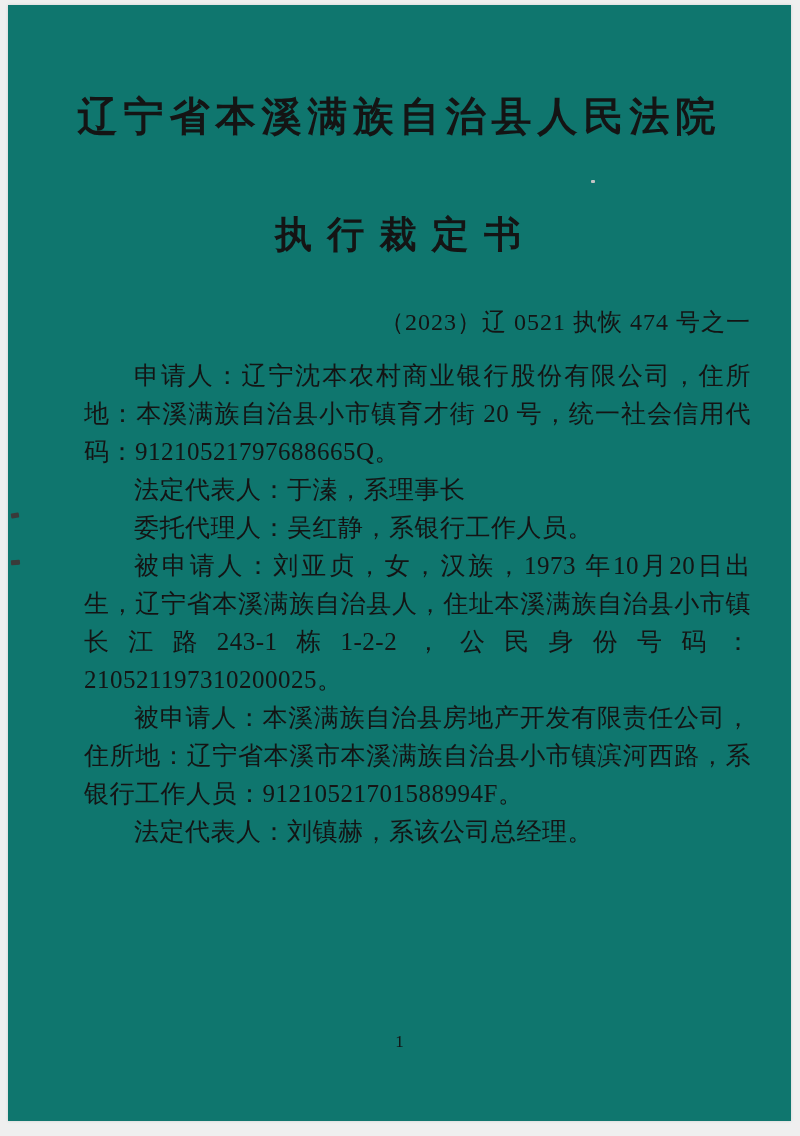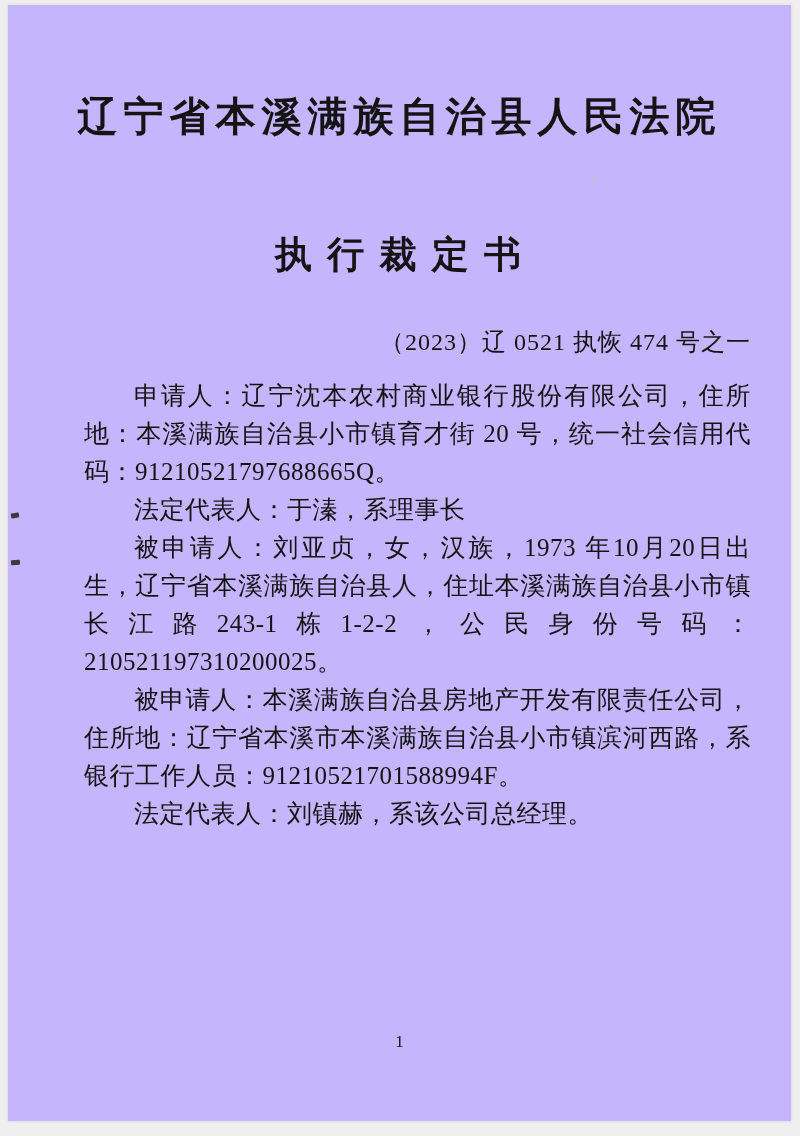--- a/index.html
+++ b/index.html
@@ -13,36 +13,36 @@
     position: relative;
     font-family: "Liberation Serif", "DejaVu Serif", serif;
     color: #141414;
   }
   .page {
     position: absolute;
     left: 8px;
     top: 5px;
     width: 783px;
     height: 1116px;
-    background: #c4b5fd;
+    background: #0f766e;
     box-shadow: 0 0 3px rgba(0,0,0,0.12);
   }
   .header-block {
     padding-top: 84px;
     text-align: center;
   }
   .court-title {
     font-size: 40px;
     font-weight: bold;
     letter-spacing: 6px;
     line-height: 56px;
     white-space: nowrap;
   }
   .doc-title {
-    margin-top: 84px;
+    margin-top: 64px;
     font-size: 37px;
     font-weight: bold;
     letter-spacing: 3px;
     line-height: 52px;
     white-space: nowrap;
   }
   .content {
     padding: 0 40px 0 76px;
   }
   .case-number {
@@ -90,20 +90,21 @@
     <div class="court-title">辽宁省本溪满族自治县人民法院</div>
     <div class="doc-title">执 行 裁 定 书</div>
   </div>
 
   <div class="content">
     <div class="case-number">（2023）辽 0521 执恢 474 号之一</div>
 
     <div class="body-text">
       <p>申请人：辽宁沈本农村商业银行股份有限公司，住所地：本溪满族自治县小市镇育才街 20 号，统一社会信用代码：91210521797688665Q。</p>
       <p>法定代表人：于溱，系理事长</p>
+      <p>委托代理人：吴红静，系银行工作人员。</p>
       <p>被申请人：刘亚贞，女，汉族，1973 年10月20日出生，辽宁省本溪满族自治县人，住址本溪满族自治县小市镇长江路243-1栋1-2-2，公民身份号码：210521197310200025。</p>
       <p>被申请人：本溪满族自治县房地产开发有限责任公司，住所地：辽宁省本溪市本溪满族自治县小市镇滨河西路，系银行工作人员：91210521701588994F。</p>
       <p>法定代表人：刘镇赫，系该公司总经理。</p>
     </div>
   </div>
 
   <div class="page-number">1</div>
 
 </div>
 

